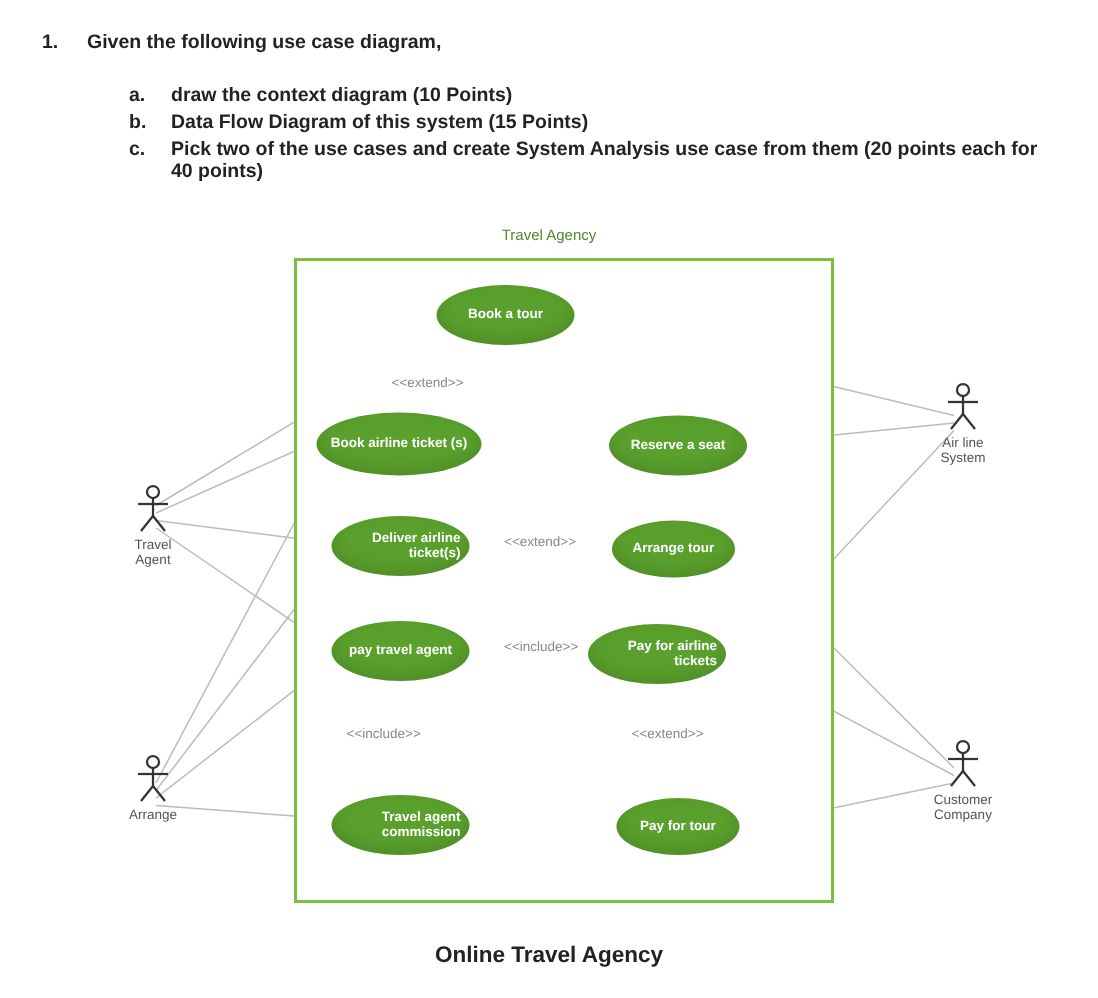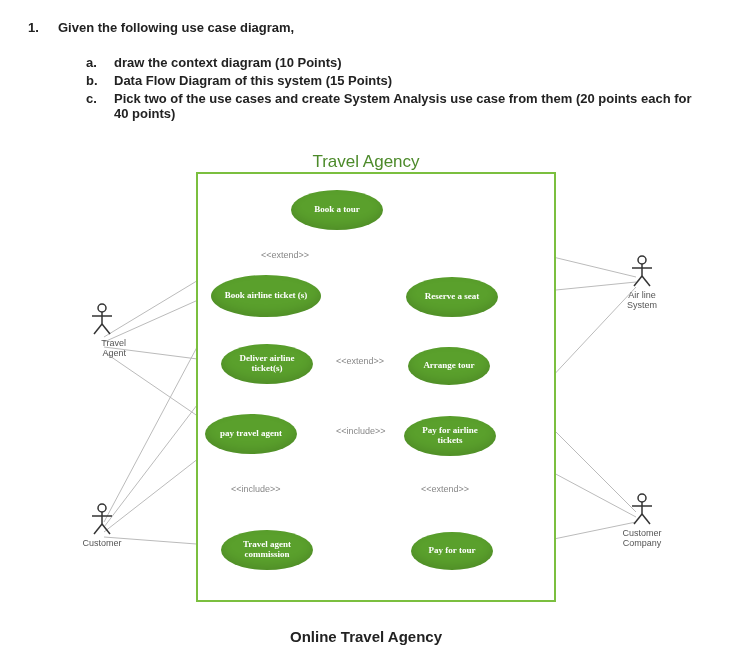--- a/index.html
+++ b/index.html
@@ -9,25 +9,25 @@
   .qnum { font-weight: bold; min-width: 16px; }
   .qbody { flex: 1; }
   .qintro { font-weight: bold; margin-bottom: 20px; }
   .subs { padding-left: 28px; }
   .sub { display: flex; gap: 12px; font-weight: bold; margin-bottom: 3px; }
   .slabel { min-width: 16px; }
   .diagram-wrap { position: relative; width: 660px; height: 480px; margin: 8px auto 6px; }
   .sysbox { position: absolute; left: 160px; top: 30px; width: 360px; height: 430px;
             border: 2px solid #7bbf3f; background: #fff; }
   .sys-title { position: absolute; left: 50%; top: 10px; transform: translateX(-50%);
-               font-size: 17px; color: #4c8a2a; }
+               font-size: 10px; color: #4c8a2a; }
   .usecase { position: absolute; display: flex; align-items: center; justify-content: center;
-             text-align: center; color: #fff; font-size: 9px; font-weight: bold;
+             text-align: right; color: #fff; font-size: 9px; font-weight: bold;
              border-radius: 50%; background: #5aa02c;
-             box-shadow: inset 0 -4px 10px rgba(0,0,0,.12); padding: 4px 6px; line-height: 1.1; font-family: Liberation Serif, serif; }
+             box-shadow: inset 0 -4px 10px rgba(0,0,0,.12); padding: 4px 6px; line-height: 1.1; }
   .w110 { width: 110px; height: 42px; }
   .w90  { width: 92px;  height: 40px; }
   .w80  { width: 82px;  height: 38px; }
   .actor { position: absolute; width: 48px; text-align: center; color: #555; font-size: 9px; }
   .actor svg { display: block; margin: 0 auto 2px; }
   .stereo { position: absolute; font-size: 9px; color: #888; }
   svg.lines { position: absolute; left: 0; top: 0; width: 660px; height: 480px; pointer-events: none; }
   .caption { text-align: center; font-weight: bold; font-size: 15px; margin-top: 6px; }
 </style>
 </head>
@@ -94,32 +94,32 @@
     </svg>
 
     <div class="sysbox"></div>
     <div class="sys-title">Travel Agency</div>
 
     <div class="usecase w90" style="left:255px; top:48px;">Book a tour</div>
     <div class="usecase w90" style="left:370px; top:135px;">Reserve a seat</div>
     <div class="usecase w110" style="left:175px; top:133px;">Book airline ticket (s)</div>
     <div class="usecase w90" style="left:185px; top:202px;">Deliver airline ticket(s)</div>
     <div class="usecase w80" style="left:372px; top:205px;">Arrange tour</div>
-    <div class="usecase w90" style="left:169px; top:272px;">pay travel agent</div>
-    <div class="usecase w90" style="left:368px; top:274px;">Pay for airline tickets</div>
+    <div class="usecase w90" style="left:185px; top:272px;">pay travel agent</div>
+    <div class="usecase w90" style="left:356px; top:274px;">Pay for airline tickets</div>
     <div class="usecase w80" style="left:375px; top:390px;">Pay for tour</div>
     <div class="usecase w90" style="left:185px; top:388px;">Travel agent commission</div>
 
     <span class="stereo" style="left:225px; top:108px;">&lt;&lt;extend&gt;&gt;</span>
     <span class="stereo" style="left:300px; top:214px;">&lt;&lt;extend&gt;&gt;</span>
     <span class="stereo" style="left:300px; top:284px;">&lt;&lt;include&gt;&gt;</span>
     <span class="stereo" style="left:195px; top:342px;">&lt;&lt;include&gt;&gt;</span>
     <span class="stereo" style="left:385px; top:342px;">&lt;&lt;extend&gt;&gt;</span>
 
-    <div class="actor" style="left:42px; top:160px;text-align:right;">
+    <div class="actor" style="left:42px; top:180px;">
       <svg width="28" height="34">
           <g stroke="#333" stroke-width="1.5" fill="none">
             <circle cx="14" cy="6" r="4"></circle>
             <line x1="14" y1="10" x2="14" y2="22"></line>
             <line x1="4" y1="14" x2="24" y2="14"></line>
             <line x1="14" y1="22" x2="6" y2="32"></line>
             <line x1="14" y1="22" x2="22" y2="32"></line>
           </g>
         </svg>
       <div>Travel Agent</div>
@@ -127,21 +127,21 @@
     <div class="actor" style="left:42px; top:360px;">
       <svg width="28" height="34">
           <g stroke="#333" stroke-width="1.5" fill="none">
             <circle cx="14" cy="6" r="4"></circle>
             <line x1="14" y1="10" x2="14" y2="22"></line>
             <line x1="4" y1="14" x2="24" y2="14"></line>
             <line x1="14" y1="22" x2="6" y2="32"></line>
             <line x1="14" y1="22" x2="22" y2="32"></line>
           </g>
         </svg>
-      <div>Customer</div>
+      <div>Arrange</div>
     </div>
     <div class="actor" style="left:582px; top:112px;">
       <svg width="28" height="34">
           <g stroke="#333" stroke-width="1.5" fill="none">
             <circle cx="14" cy="6" r="4"></circle>
             <line x1="14" y1="10" x2="14" y2="22"></line>
             <line x1="4" y1="14" x2="24" y2="14"></line>
             <line x1="14" y1="22" x2="6" y2="32"></line>
             <line x1="14" y1="22" x2="22" y2="32"></line>
           </g>

